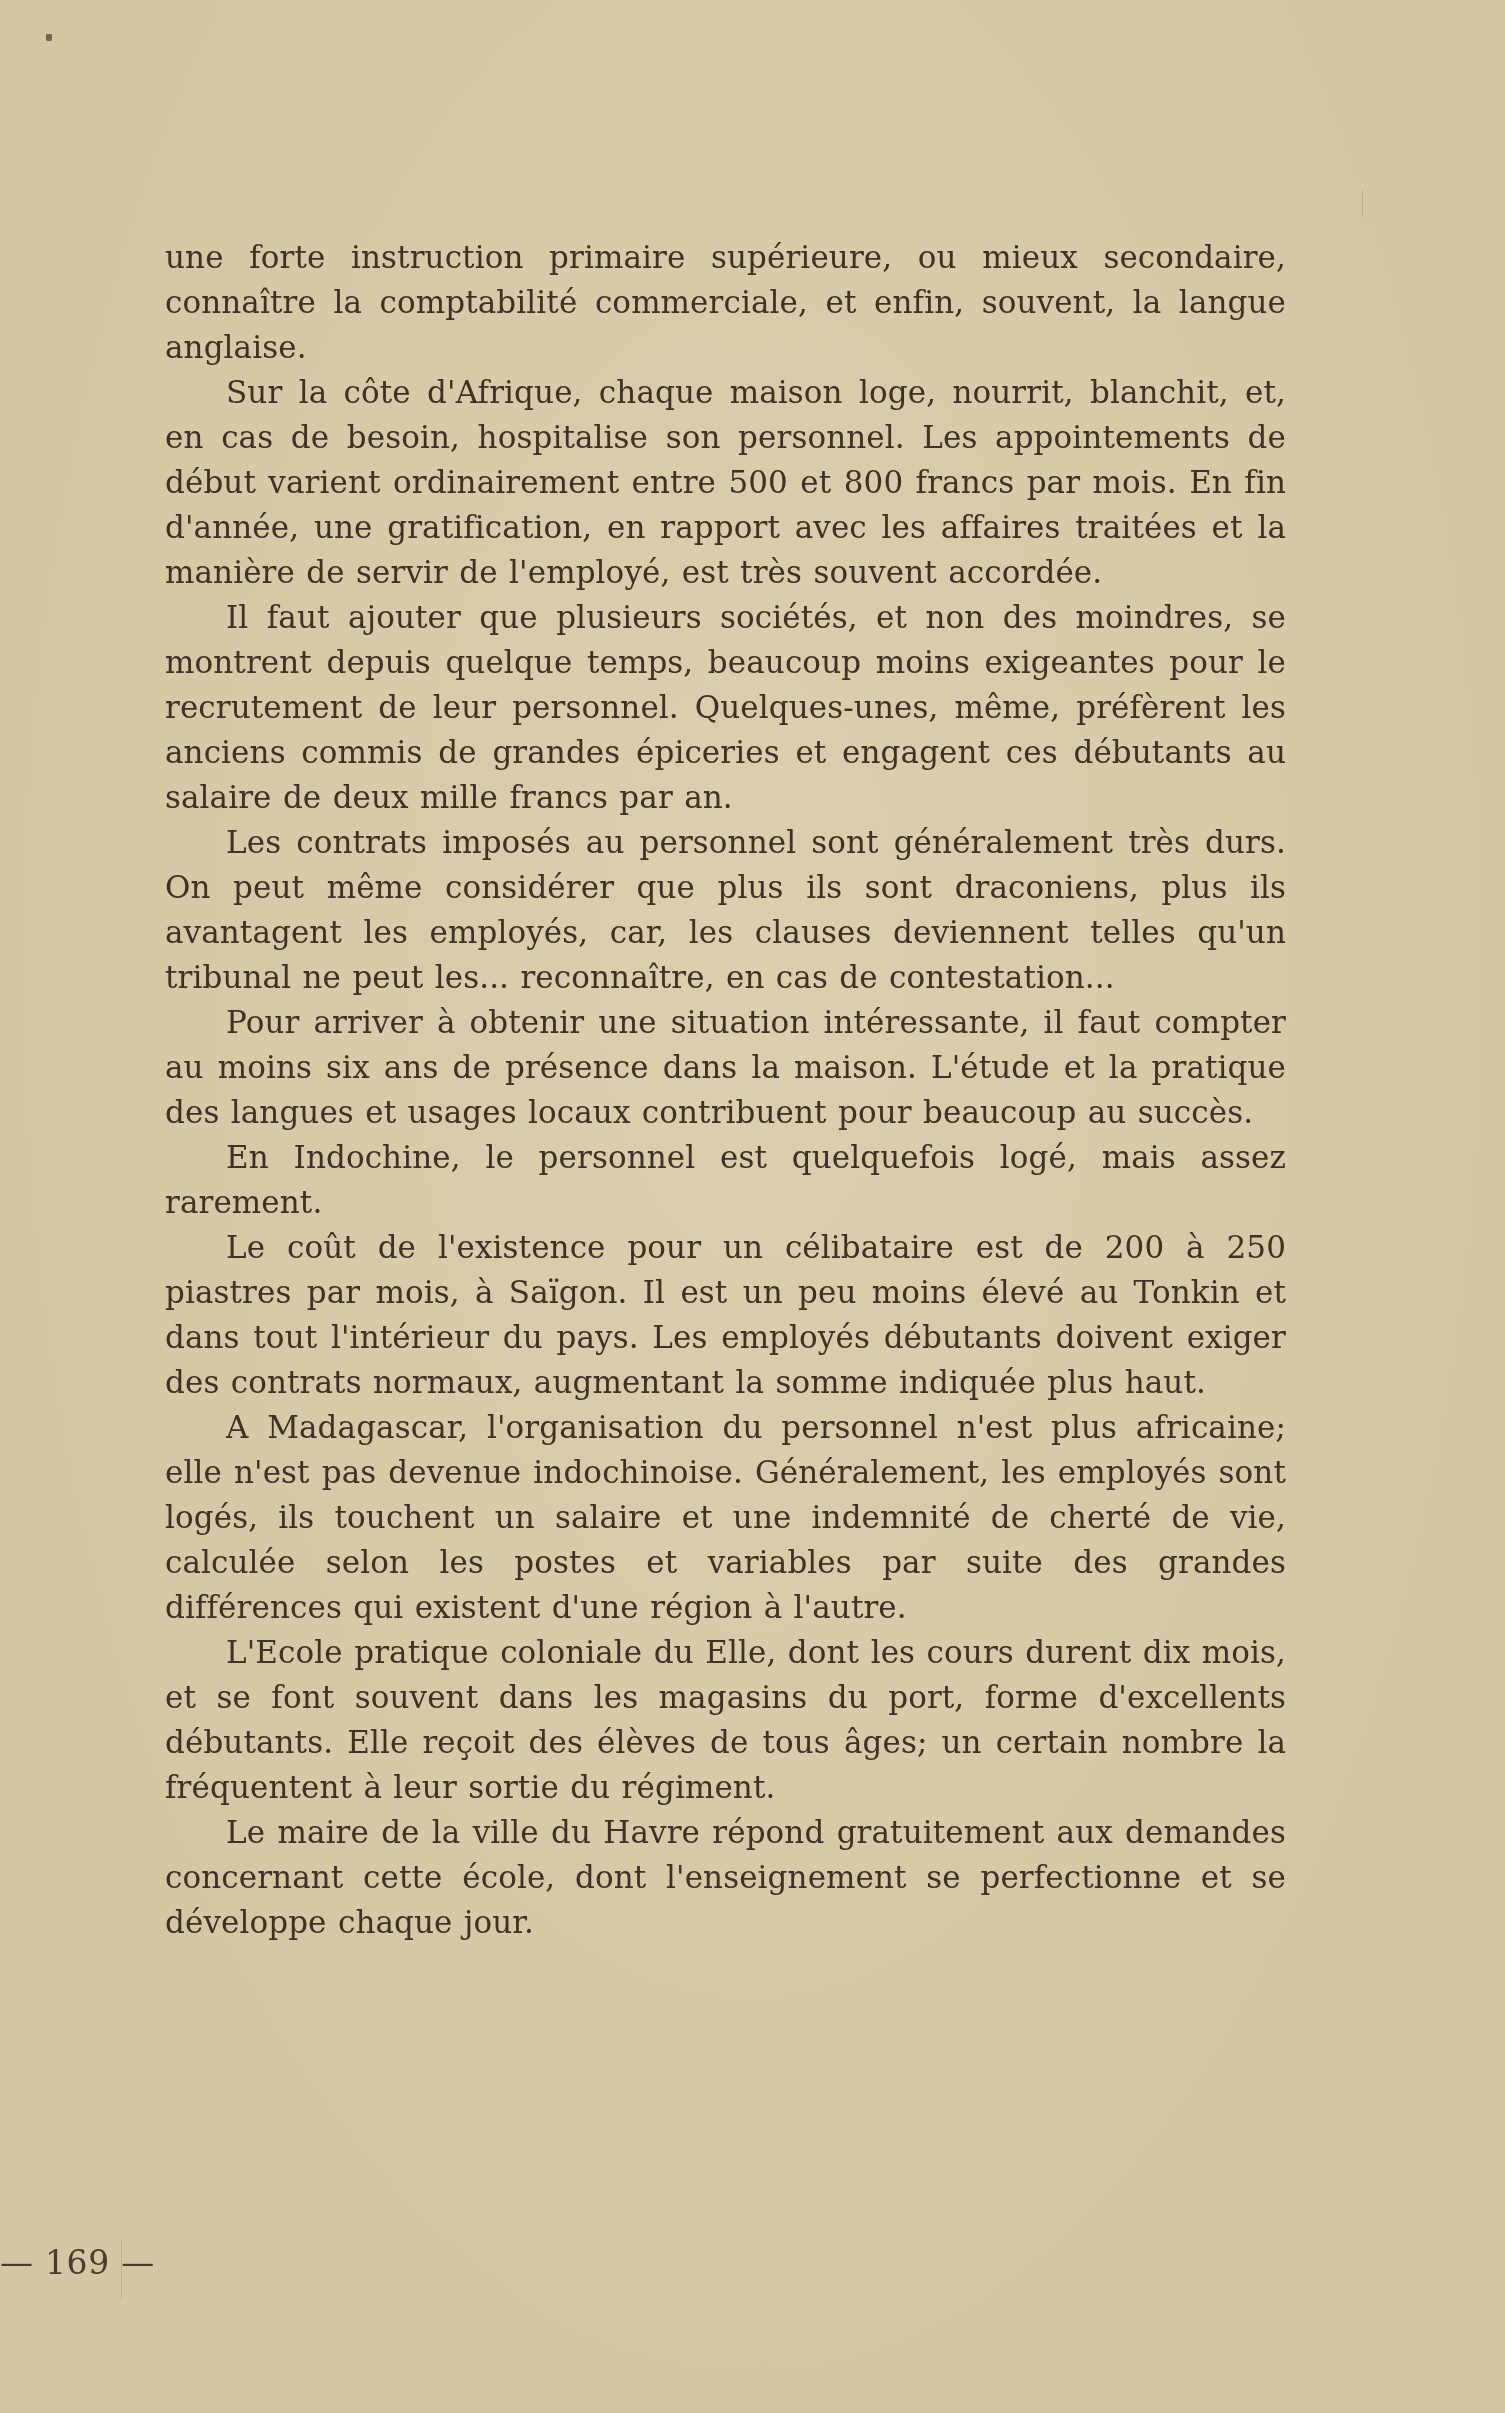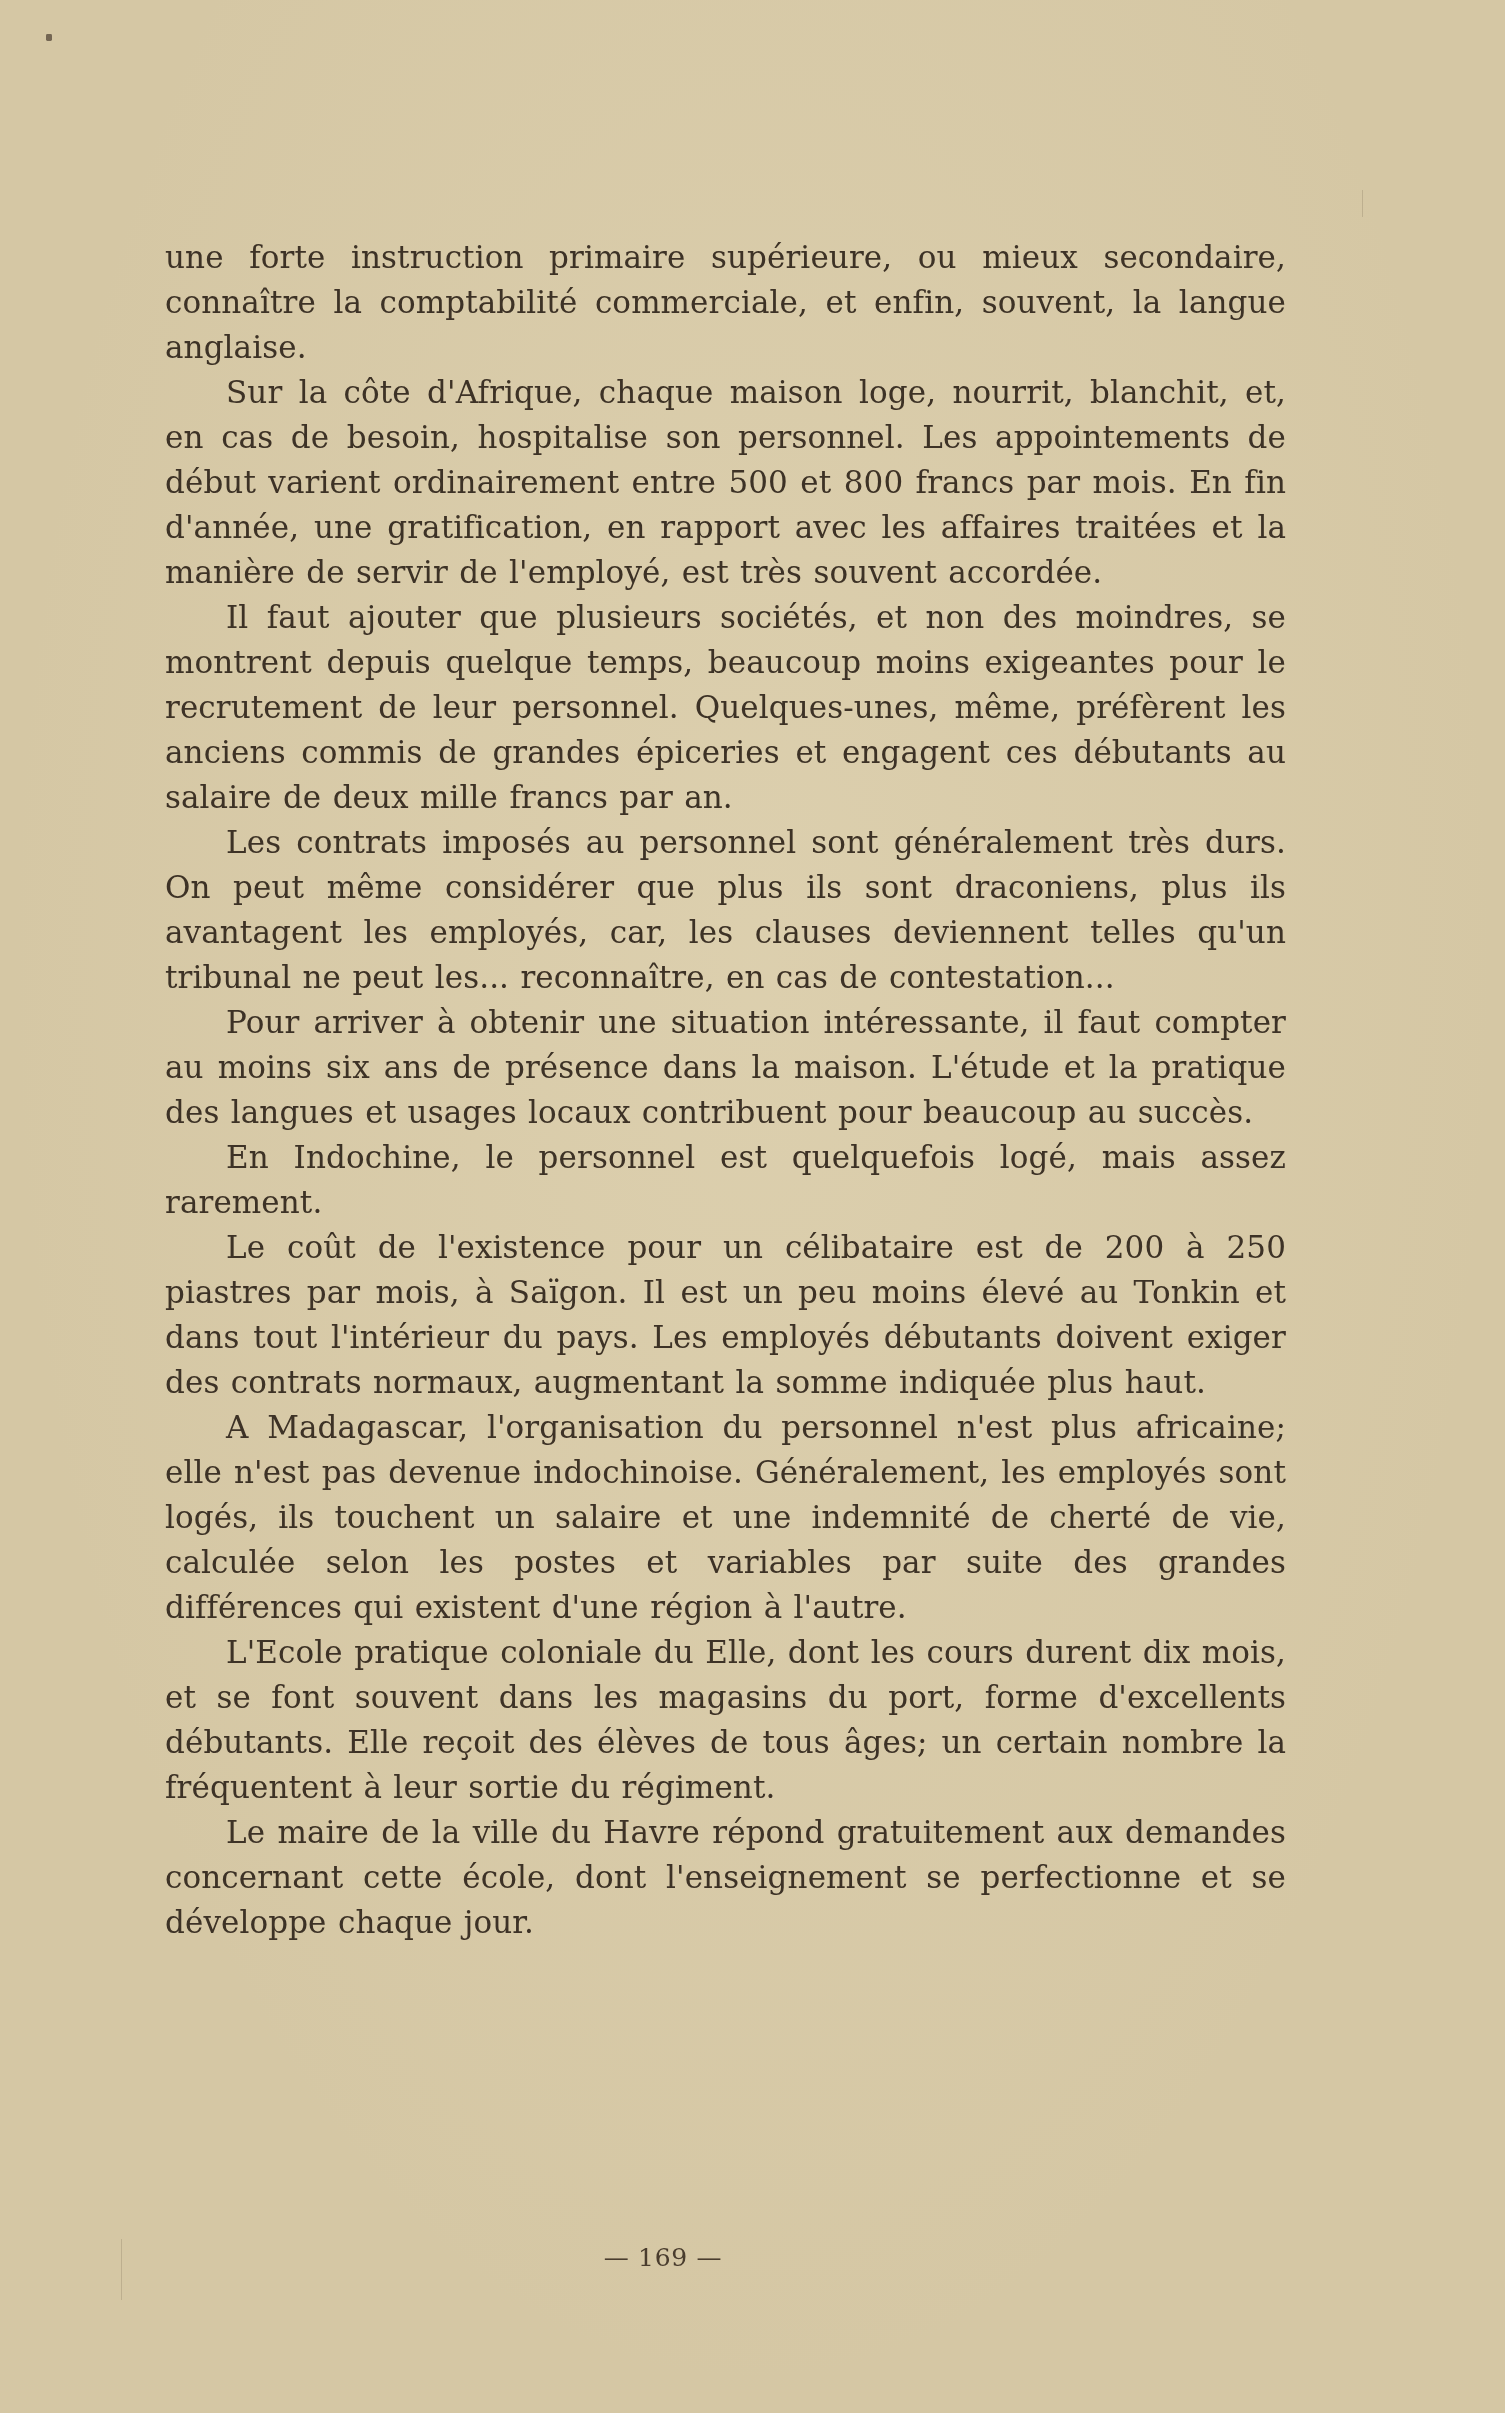--- a/index.html
+++ b/index.html
@@ -43,23 +43,23 @@
       margin: 0;
       text-indent: 61px;
       hyphens: manual;
     }
     .para.first { text-indent: 0; }
     .it { }
     .folio {
       position: absolute;
       left: 0; width: 1326px;
       top: 2243px;
-      text-align: center;
+      text-align: left;
       font-family: "DejaVu Serif", "Liberation Serif", serif;
-      font-size: 25px;
+      font-size: 33px;
       color: #4a3d2e;
       letter-spacing: 0.7px;
     }
     .margin-line {
       position: absolute;
       width: 1.4px;
       background: rgba(120,105,80,0.25);
     }
   </style>
 </head>

